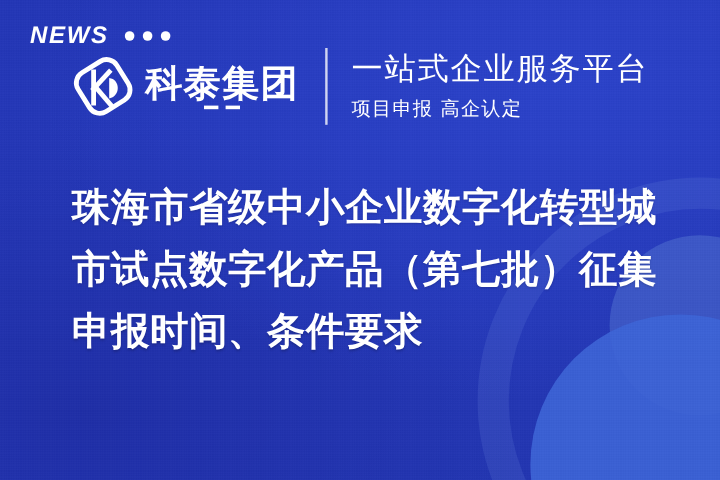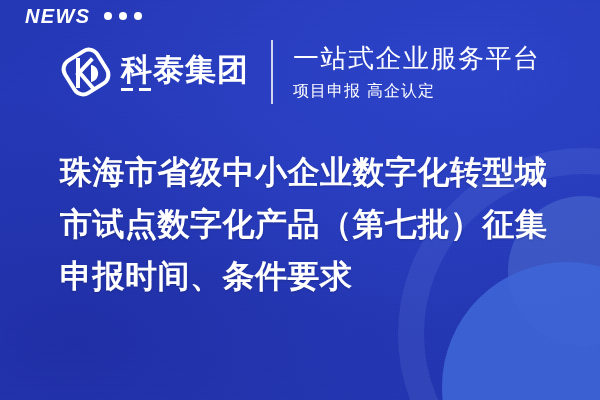--- a/index.html
+++ b/index.html
@@ -63,21 +63,21 @@
     right: -170px;
     bottom: -120px;
     background: transparent;
     border: 26px solid rgba(120,150,230,.16);
   }
 
   
   #news-row {
     position: absolute;
     left: 25px;
-    top: 6px;
+    top: 20px;
     display: flex;
     align-items: center;
     gap: 13px;
     z-index: 5;
   }
   #news-label {
     font-size: 20px;
     font-weight: bold;
     font-style: italic;
     letter-spacing: 1.4px;
@@ -110,21 +110,21 @@
   #logo-mark {
     width: 56px;
     height: 62px;
     flex: 0 0 auto;
     margin-right: 7px;
   }
 
   #logo-wordmark {
     display: flex;
     flex-direction: column;
-    align-items: flex-start;
+    align-items: center;
     justify-content: center;
   }
   #logo-cn {
     font-size: 31px;
     font-weight: bold;
     color: #ffffff;
     letter-spacing: 1px;
     line-height: 1.08;
     white-space: nowrap;
   }

